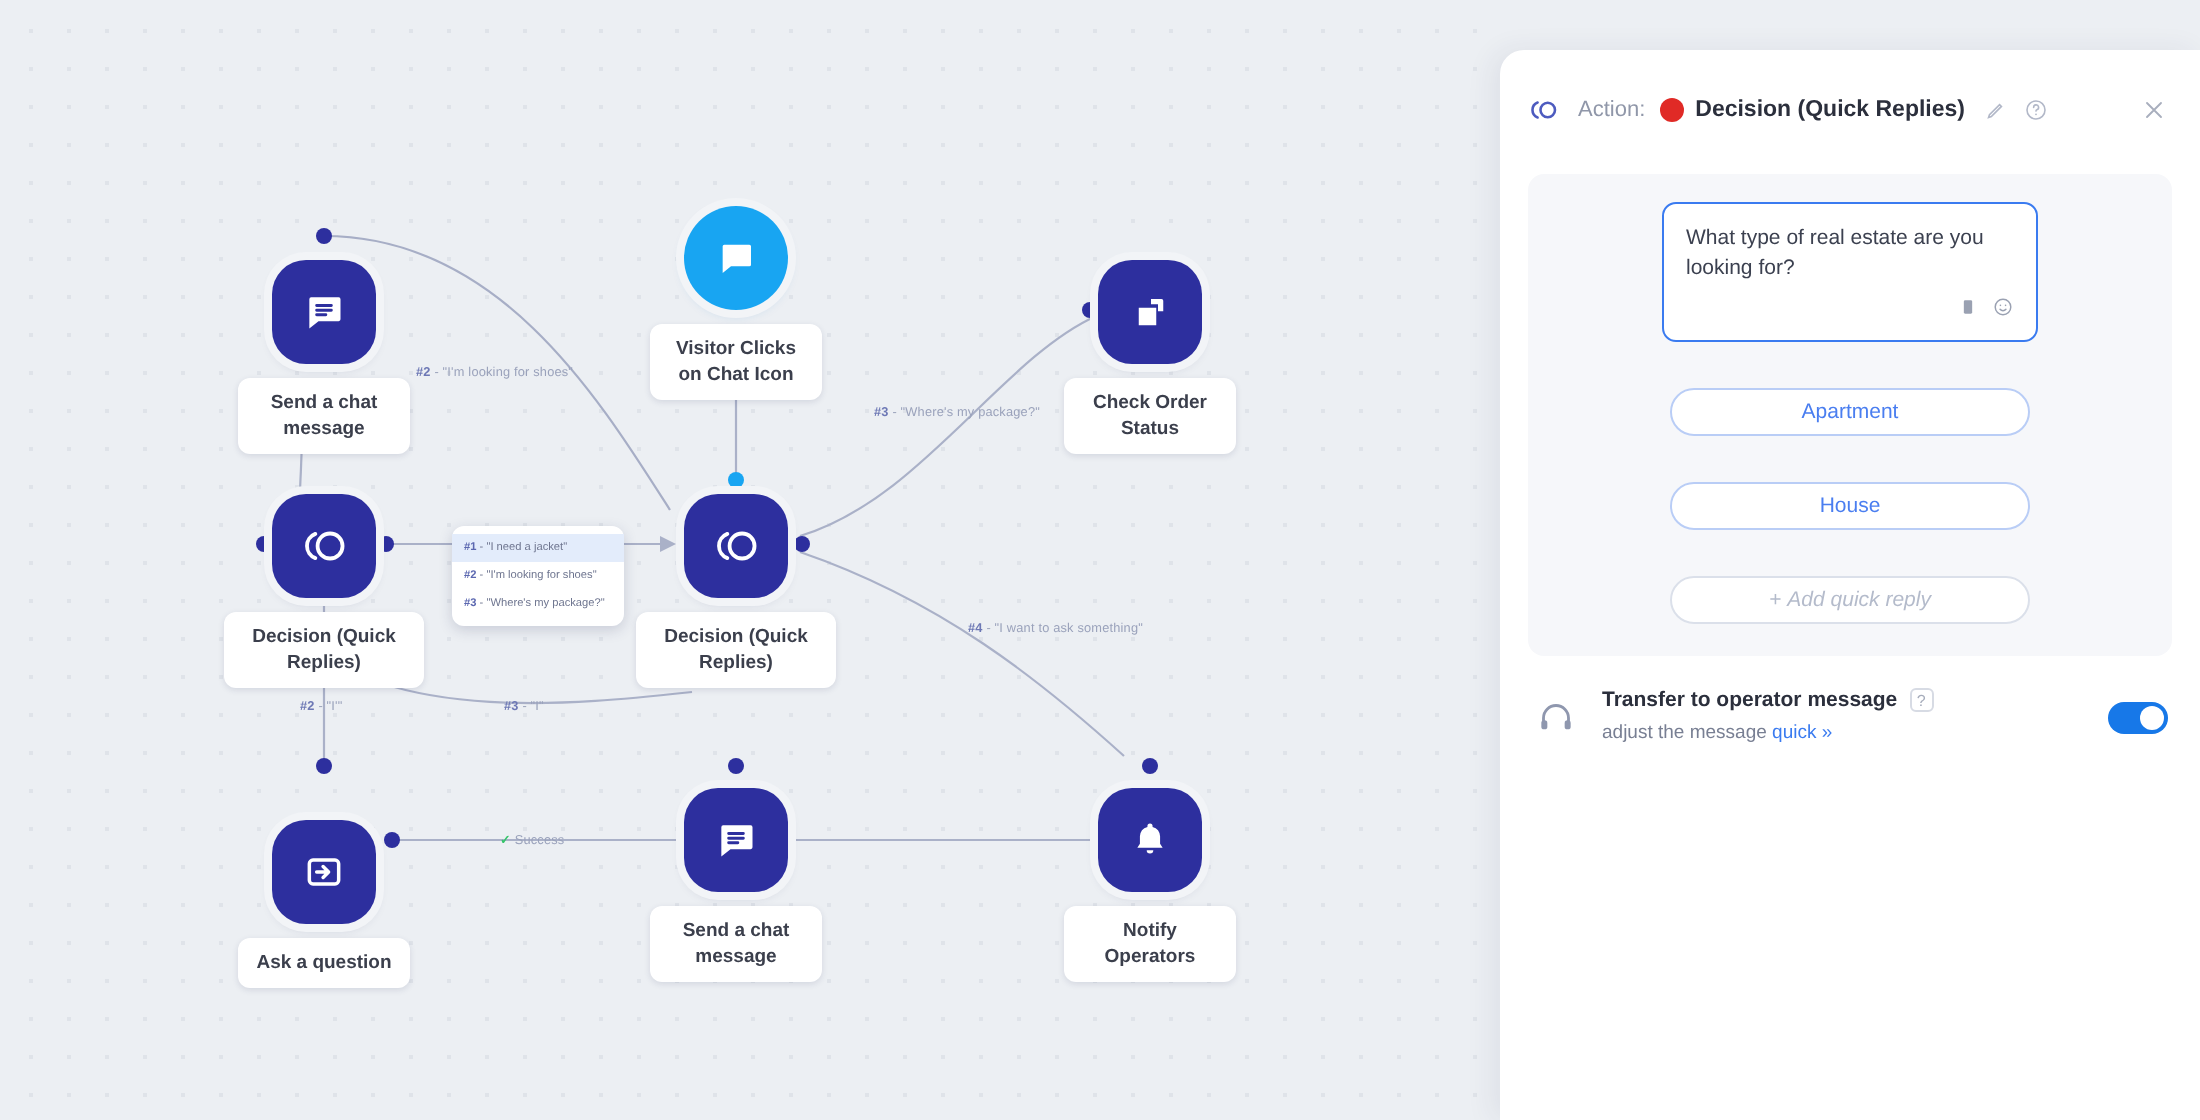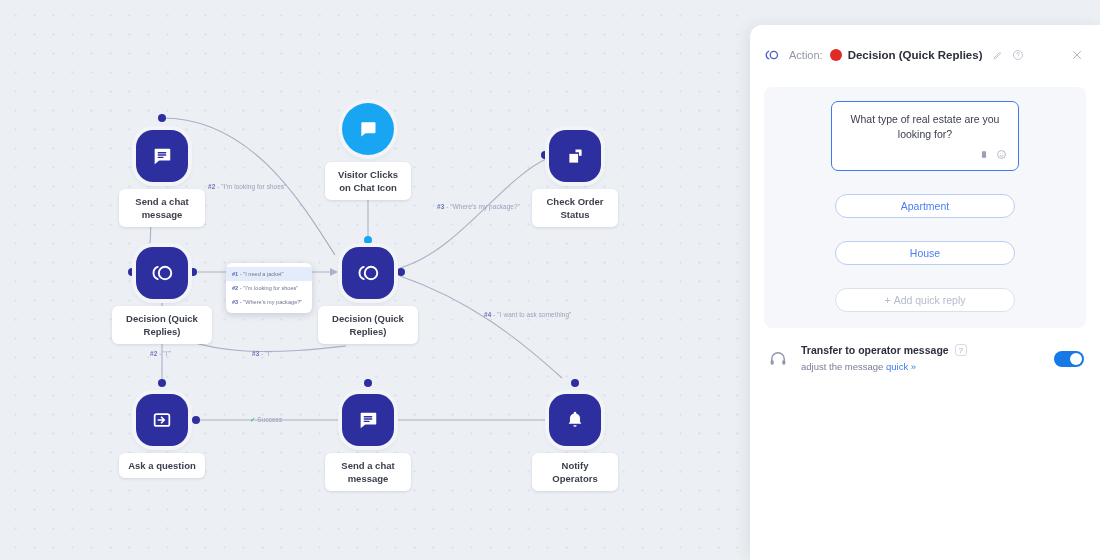--- a/index.html
+++ b/index.html
@@ -74,30 +74,30 @@
   .head-title { font-size: 11.5px; color: #2b2f3c; font-weight: 700; }
   .head-icon { margin-left: 9px; color: #b2b8c8; display: flex; align-items: center; }
   .head-icon.close { margin-left: auto; color: #a8aebd; }
 
   #msg-card { margin: 2px 14px 0; background: #f6f7fa; border-radius: 8px; padding: 14px 12px 16px; }
   #msg-box {
     width: 188px; margin: 0 auto; background: #fff;
     border: 1.6px solid #3a7bf0; border-radius: 7px;
     padding: 10px 11px 6px; position: relative;
   }
-  #msg-text { font-size: 10.5px; line-height: 15px; color: #3c4150; text-align: center; }
+  #msg-text { font-size: 10.5px; line-height: 15px; color: #3c4150; }
   #msg-tools { display: flex; justify-content: flex-end; gap: 7px; margin-top: 4px; color: #9aa1b2; }
 
   .chip {
     display: block; margin: 23px auto 0; width: auto; max-width: 180px;
     padding: 5px 20px; border-radius: 14px;
     font-size: 10.5px; color: #4a7ef0; background: #fff;
     border: 1px solid #b9cdf6; text-align: center; cursor: pointer;
   }
-  .chip.add { color: #b4bbcb; border-color: #dbe0ea; }
+  .chip.add { color: #b4bbcb; border-color: #dbe0ea; font-style: italic; }
   .chip.add .plus { color: #b4bbcb; margin-right: 3px; }
 
   #op-row { display: flex; align-items: center; padding: 16px 16px 0 18px; }
   #op-icon { width: 22px; margin-right: 11px; color: #8f97ae; display: flex; }
   #op-texts { flex: 1 1 auto; }
   #op-title { font-size: 10.5px; font-weight: 700; color: #2b2f3c; display: flex; align-items: center; gap: 6px; }
   .qmark {
     display: inline-flex; align-items: center; justify-content: center;
     width: 12px; height: 12px; border: 1px solid #d7dbe4; border-radius: 3px;
     font-size: 8px; color: #a6acbb; font-weight: 400;
@@ -201,21 +201,21 @@
     <div class="node rounded" style="left:368px; top:247px">
       <div class="shape">
         <svg width="26" height="26" viewBox="0 0 30 30" fill="none" stroke="#fff" stroke-width="2.2">
             <path d="M10 8a7.5 7.5 0 0 0 0 14" stroke-linecap="round"></path>
             <circle cx="18.5" cy="15" r="7.2"></circle>
           </svg>
       </div>
       <div class="caption wide">Decision (Quick Replies)</div>
     </div>
 
-    <div class="node rounded" style="left:162px; top:394px">
+    <div class="node rounded" style="left:162px; top:410px">
       <div class="shape">
         <svg width="22" height="22" viewBox="0 0 24 24" fill="none" stroke="#fff" stroke-width="1.9">
             <rect x="4" y="5.5" width="16" height="13" rx="2"></rect>
             <path d="M8 12h6M11.5 9l3 3-3 3" stroke-linecap="round" stroke-linejoin="round"></path>
           </svg>
       </div>
       <div class="caption">Ask a question</div>
     </div>
 
     <div class="node rounded" style="left:368px; top:394px">

